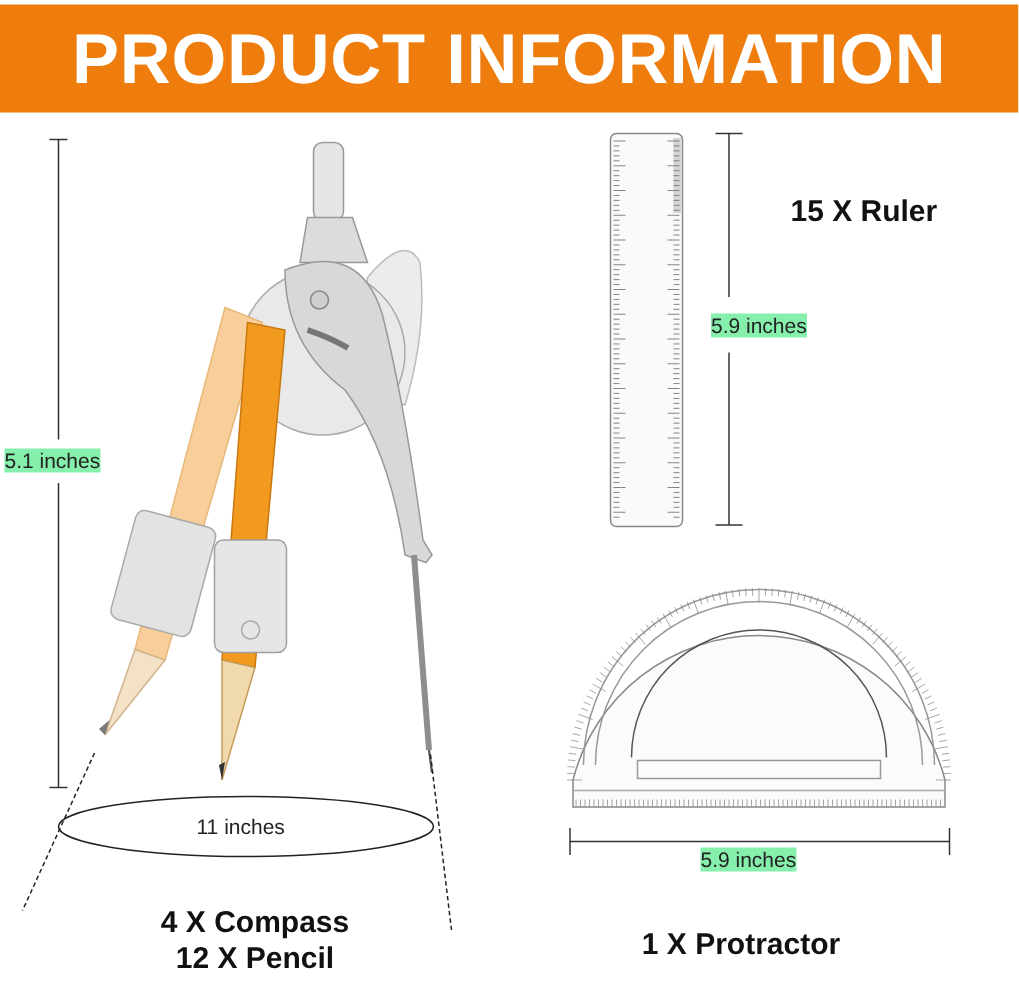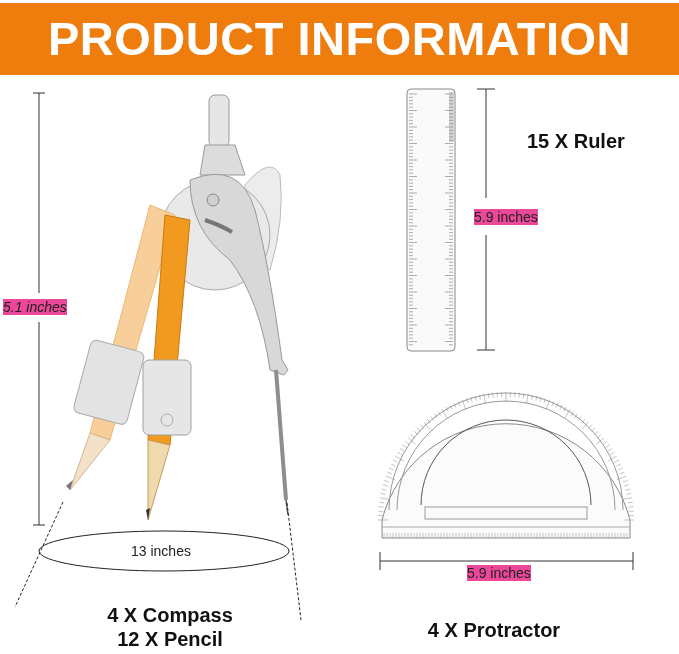--- a/index.html
+++ b/index.html
@@ -1,19 +1,19 @@
 <!DOCTYPE html>
 <html><head>
 <meta charset="utf-8">
 <style>
   html, body { margin:0; padding:0; background:#ffffff; }
   body { width:679px; height:654px; position:relative; overflow:hidden; font-family:"Liberation Sans", sans-serif; }
   .banner { position:absolute; left:0; top:3px; width:679px; height:72px; background:var(--accent,#ef7d0e); }
   .banner-title { position:absolute; left:0; top:0; width:679px; height:72px; line-height:72px; text-align:center; color:#fff; font-weight:bold; font-size:47px; letter-spacing:0.5px; }
-  .dim-label { position:absolute; font-size:14px; color:#222; background:#ec4899; }
+  .dim-label { position:absolute; font-size:14px; color:#222; background:#86efac; }
   .caption { position:absolute; font-weight:bold; color:#111; font-size:20px; text-align:center; }
   svg { position:absolute; left:0; top:0; }
 </style>
 </head>
 <body>
 
 <div class="banner">
   <div class="banner-title">PRODUCT INFORMATION</div>
 </div>
 
@@ -414,21 +414,21 @@
       <line x1="627" x2="627" y1="538" y2="533"></line>
     </g>
 
   <g stroke="#333" stroke-width="1">
     <line x1="380" y1="552" x2="380" y2="570"></line>
     <line x1="380" y1="561" x2="633" y2="561"></line>
     <line x1="633" y1="552" x2="633" y2="570"></line>
   </g>
 </svg>
 
-<div class="dim-label" style="left:3px; top:299px;font-style:italic;">5.1 inches</div>
-<div class="dim-label" style="left:131px; top:543px; background:transparent;">13 inches</div>
+<div class="dim-label" style="left:3px; top:299px;">5.1 inches</div>
+<div class="dim-label" style="left:131px; top:543px; background:transparent;">11 inches</div>
 <div class="dim-label" style="left:474px; top:209px;">5.9 inches</div>
 <div class="dim-label" style="left:467px; top:565px;">5.9 inches</div>
 
 <div class="caption" style="left:527px; top:118px; text-align:left;margin-top:12px;">15 X Ruler</div>
 <div class="caption" style="left:70px; top:604px; width:200px;">4 X Compass</div>
 <div class="caption" style="left:70px; top:628px; width:200px;">12 X Pencil</div>
-<div class="caption" style="left:394px; top:619px; width:200px;">4 X Protractor</div>
+<div class="caption" style="left:394px; top:619px; width:200px;">1 X Protractor</div>
 
 </body></html>

